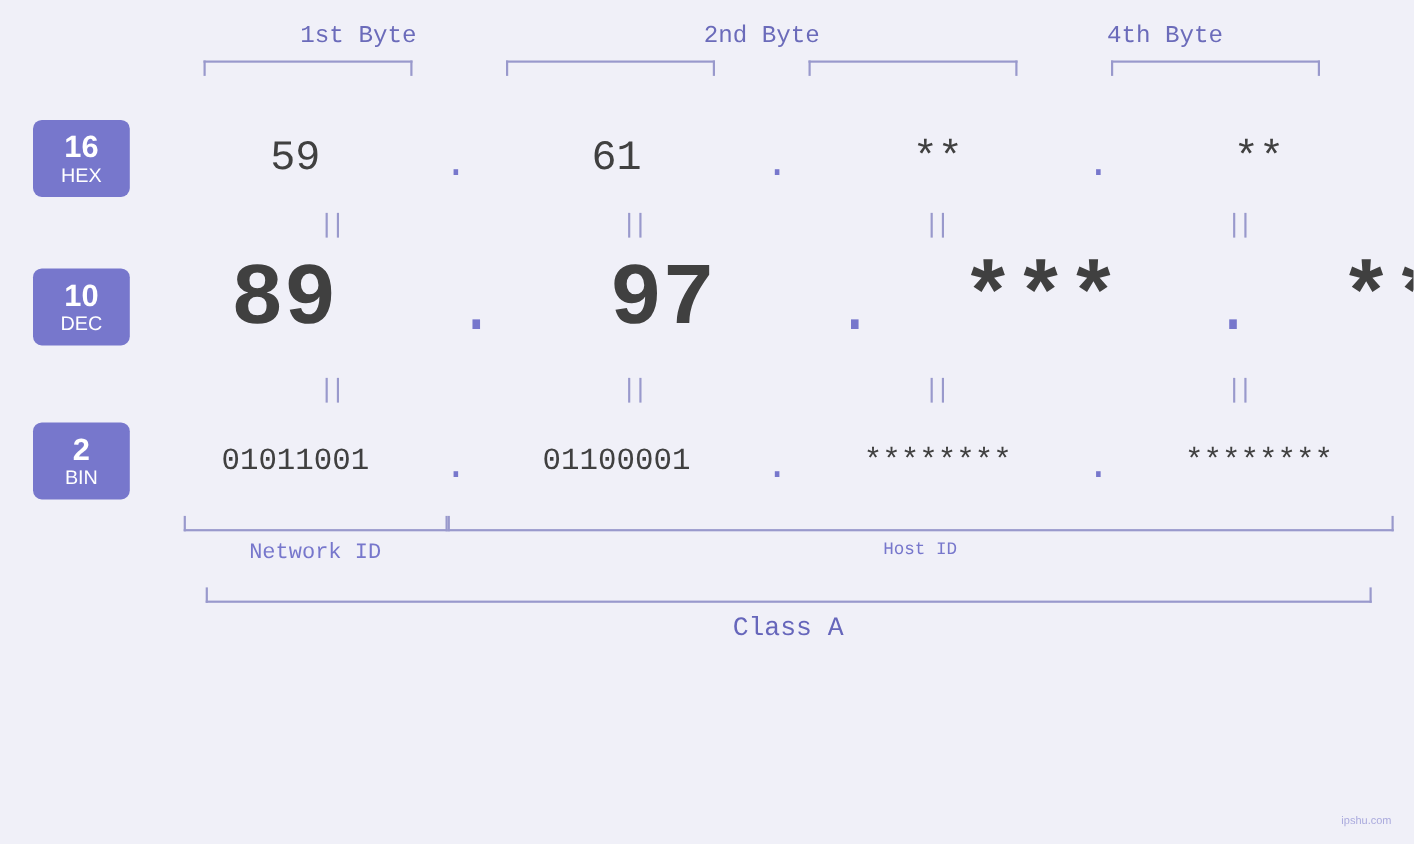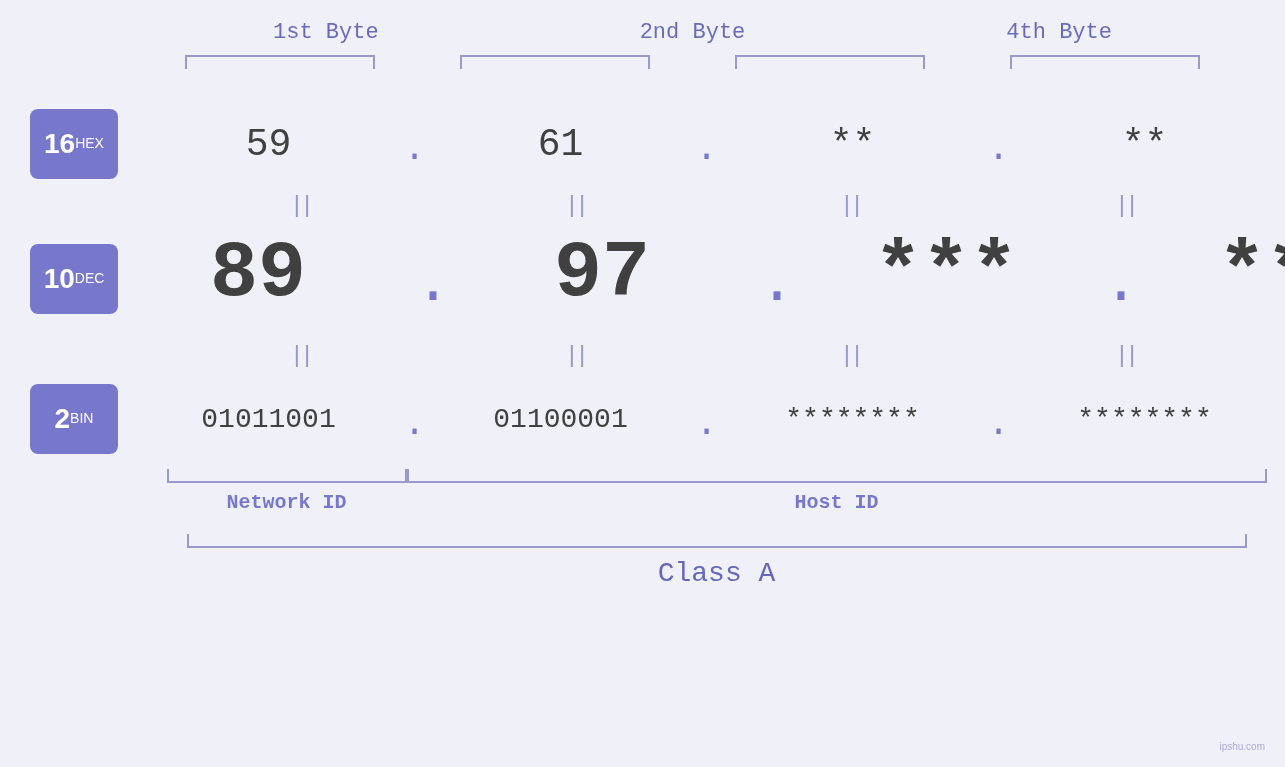--- a/index.html
+++ b/index.html
@@ -57,37 +57,38 @@
       height: 90px;
       position: relative;
     }
 
     .row-label {
       width: 88px;
       height: 70px;
       background: #7777cc;
       border-radius: 8px;
       display: flex;
+      flex-direction: column;
       align-items: center;
       justify-content: center;
       margin-left: 30px;
       flex-shrink: 0;
     }
 
     .row-label-num {
       color: white;
       font-size: 28px;
       font-weight: bold;
       font-family: Arial, sans-serif;
       line-height: 1.1;
     }
 
     .row-label-text {
       color: white;
-      font-size: 14px;
+      font-size: 18px;
       font-family: Arial, sans-serif;
       line-height: 1.1;
     }
 
     .row-values {
       display: flex;
       align-items: center;
       justify-content: space-around;
       flex: 1;
       margin-left: 30px;
@@ -256,24 +257,24 @@
     </div>
   </div>
 
   <div style="display:flex; width:1100px; margin-left:148px;">
 
     <div style="width:240px; height:14px; border:2px solid #9999cc; border-top:none;"></div>
 
     <div style="flex:1; height:14px; border:2px solid #9999cc; border-top:none; margin-left:0;"></div>
   </div>
 
-  <div style="display:flex; width:1100px; margin-left:148px; margin-top:8px;font-weight:bold;">
+  <div style="display:flex; width:1100px; margin-left:148px; margin-top:8px;">
     <div style="width:240px; text-align:center; color:#7777cc; font-size:20px; font-family:'Courier New',Courier,monospace;">Network ID</div>
-    <div style="flex:1; text-align:center; color:#7777cc; font-size:20px; font-family:'Courier New',Courier,monospace;">Host ID</div>
+    <div style="flex:1; text-align:center; color:#7777cc; font-size:16px; font-family:'Courier New',Courier,monospace;">Host ID</div>
   </div>
 
   <div style="width:1060px; margin-left:148px; height:14px; border:2px solid #9999cc; border-top:none; margin-top:20px;"></div>
 
-  <div style="width:1060px; margin-left:148px; text-align:center; color:#6666bb; font-size:28px; font-family:'Courier New',Courier,monospace; margin-top:10px;">Class A</div>
+  <div style="width:1060px; margin-left:148px; text-align:center; color:#6666bb; font-size:24px; font-family:'Courier New',Courier,monospace; margin-top:10px;">Class A</div>
 
   <div class="watermark">ipshu.com</div>
 
 </div>
 
 </body></html>

